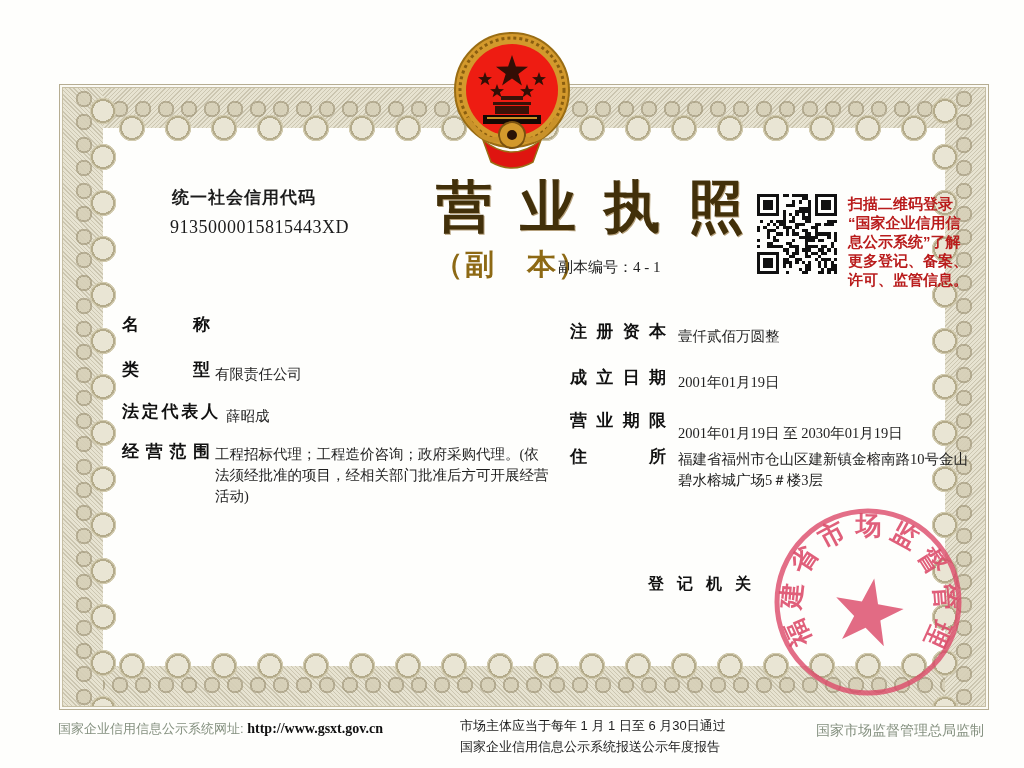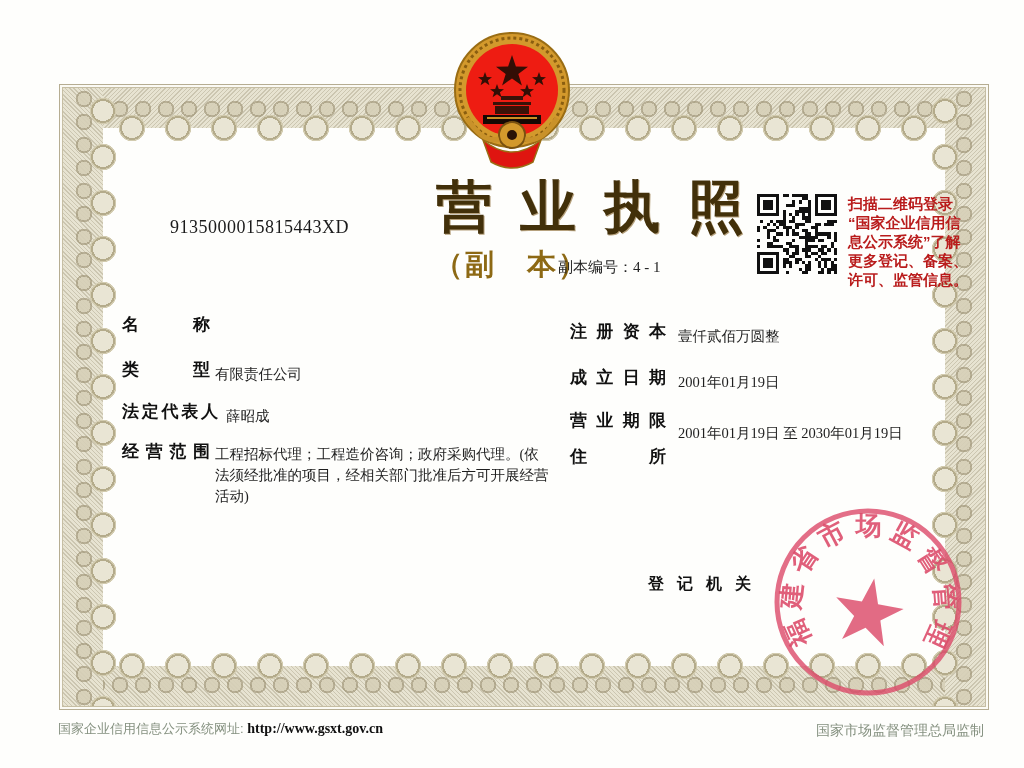--- a/index.html
+++ b/index.html
@@ -83,20 +83,21 @@
     <rect x="44" y="80" width="38" height="3" fill="#3a1208"></rect>
     <rect x="46" y="84" width="34" height="8" fill="#3a1208"></rect>
     <rect x="34" y="93" width="58" height="9" fill="#150803"></rect>
     <rect x="38" y="95" width="50" height="2" fill="#c98e22"></rect>
     <circle cx="63" cy="113" r="13" fill="#d3992c" stroke="#7a5210" stroke-width="2"></circle>
     <circle cx="63" cy="113" r="5" fill="#2a1206"></circle>
     <path d="M18,96 Q34,122 50,117" fill="none" stroke="#c9922a" stroke-width="5"></path>
     <path d="M108,96 Q92,122 76,117" fill="none" stroke="#c9922a" stroke-width="5"></path>
   </svg>
 
+  <div class="abs credit-label">统一社会信用代码</div>
   <div class="abs credit-code">9135000015815443XD</div>
   <div class="abs title">营业执照</div>
   <div class="abs subtitle">（副　本）</div>
   <div class="abs copy-no">副本编号：4 - 1</div>
 
   <div class="abs qr-box">
     <svg id="qr" width="80" height="80" viewBox="0 0 25 25" shape-rendering="crispEdges">
         <rect x="0" y="0" width="7" height="1" fill="#111"></rect>
         <rect x="0" y="6" width="7" height="1" fill="#111"></rect>
         <rect x="0" y="1" width="1" height="5" fill="#111"></rect>
@@ -350,32 +351,37 @@
   <div class="abs field-value" style="left:678px;top:372px;width:300px;">2001年01月19日</div>
 
   <div class="abs" style="left:570px;top:409px;">
     <span class="field-label" style="width:96px;">营业期限</span>
   </div>
   <div class="abs field-value" style="left:678px;top:423px;width:310px;">2001年01月19日  至  2030年01月19日</div>
 
   <div class="abs" style="left:570px;top:445px;">
     <span class="field-label" style="width:96px;">住所</span>
   </div>
+  <div class="abs field-value" style="left:678px;top:449px;width:300px;">福建省福州市仓山区建新镇金榕南路10号金山碧水榕城广场5＃楼3层</div>
 
   <div class="abs registrar">登记机关</div>
 
   <svg class="abs seal" viewBox="0 0 200 200">
     <circle cx="100" cy="100" r="91" fill="none" stroke="#dc4a69" stroke-width="5" opacity="0.8"></circle>
     <defs>
       <path id="sealArc" d="M 44,139 A 68 68 0 1 1 156,139" fill="none"></path>
     </defs>
     <text font-size="26" font-weight="bold" fill="#dc4a69" opacity="0.88" font-family="Liberation Sans, sans-serif">
       <textPath href="#sealArc" startOffset="0" textLength="330" lengthAdjust="spacing">福建省市场监督管理局</textPath>
     </text>
     <polygon points="100,76 108.2,100.7 134.2,100.9 113.3,116.3 121.2,141.1 100,126 78.8,141.1 86.7,116.3 65.8,100.9 91.8,100.7" fill="#dc4a69" opacity="0.82" transform="rotate(10 100 112)"></polygon>
   </svg>
 
   <div class="abs footer-left">
     <span>国家企业信用信息公示系统网址: </span><b>http://www.gsxt.gov.cn</b>
   </div>
+  <div class="abs footer-mid">
+    <div>市场主体应当于每年 1 月 1 日至 6 月30日通过</div>
+    <div>国家企业信用信息公示系统报送公示年度报告</div>
+  </div>
   <div class="abs footer-right">国家市场监督管理总局监制</div>
 
 </div>
 
 </body></html>

